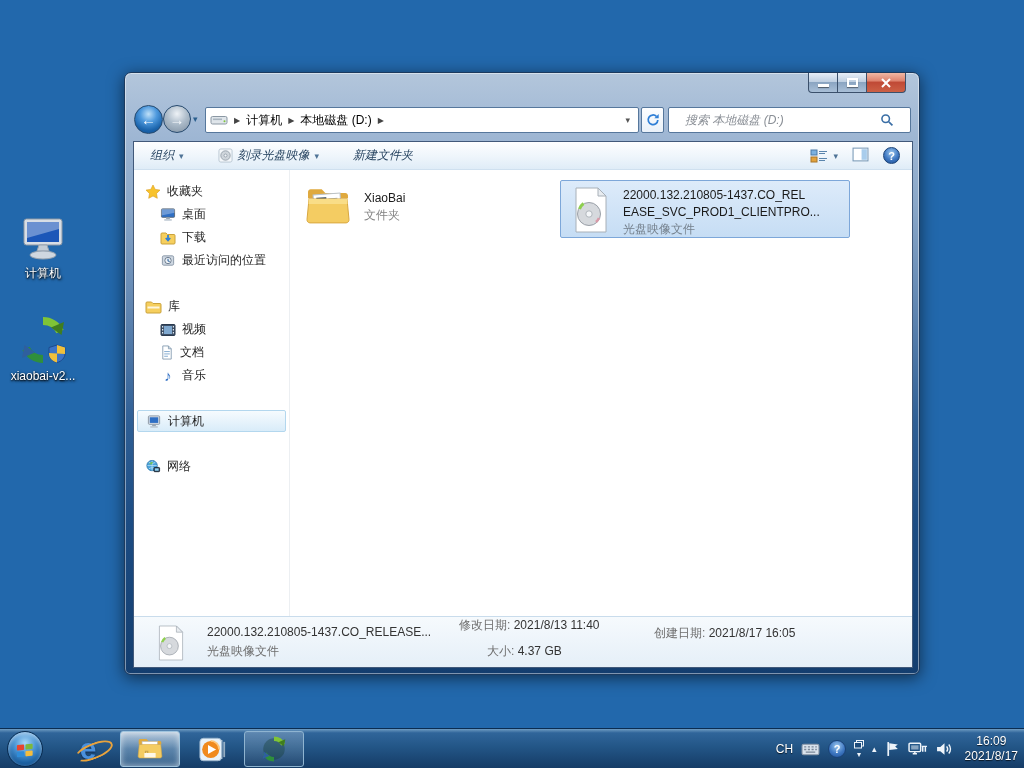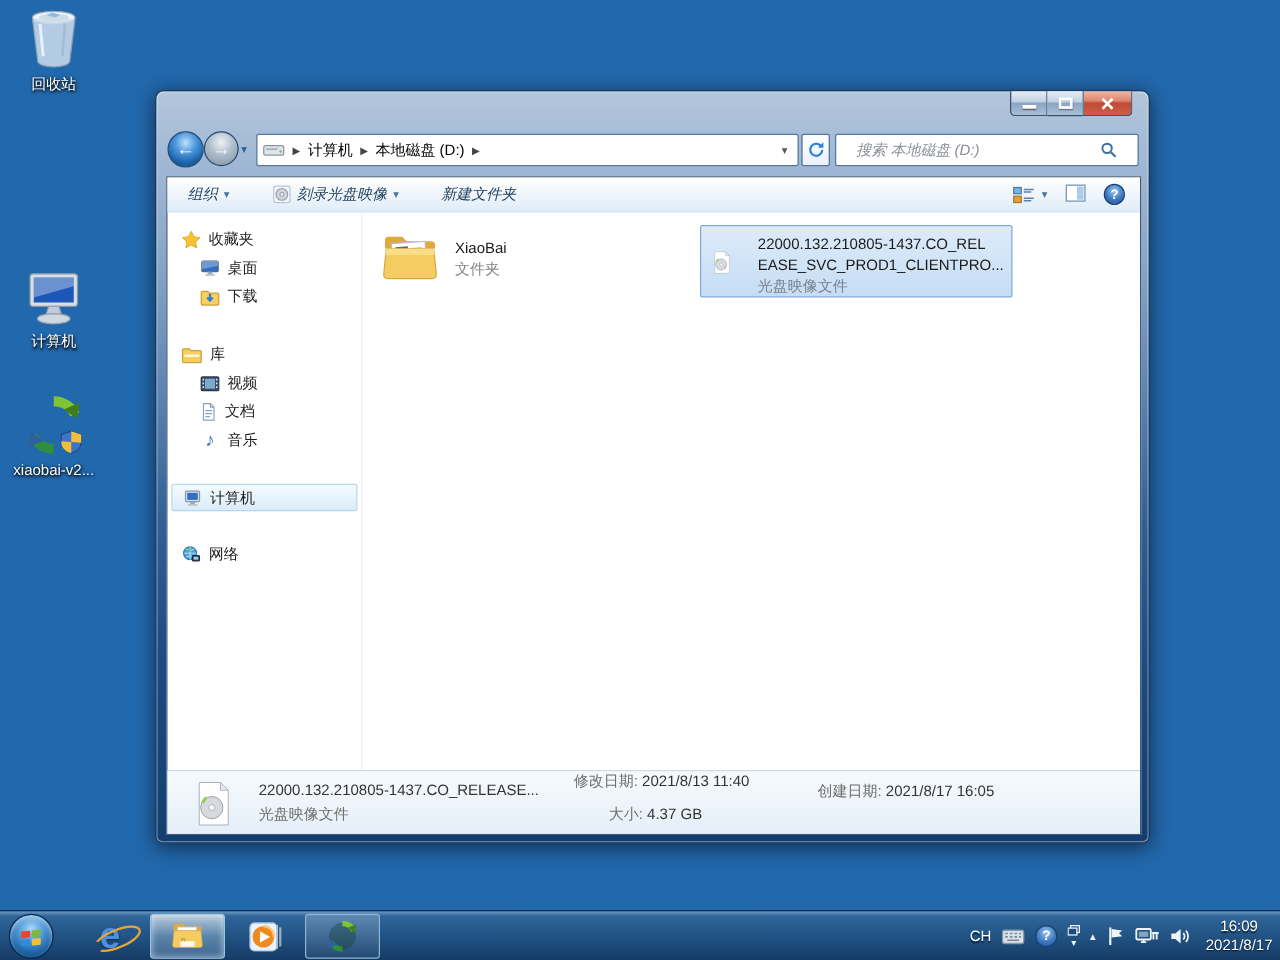--- a/index.html
+++ b/index.html
@@ -68,21 +68,21 @@
   .sidebar{ width:156px; border-right:1px solid #eceff2; padding-top:10px; }
   .sb-row{ height:23px; display:flex; align-items:center; gap:6px; color:#1e1e1e; cursor:default; }
   .sb-head{ padding-left:11px; }
   .sb-item{ padding-left:26px; }
   .sb-sel{ margin:0 3px 0 3px; padding-left:8px; background:linear-gradient(#f6fbfe,#d9ecf9); border:1px solid #b3d7ee; border-radius:2px; height:22px; }
   .sb-gap{ height:23px; }
   .files{ flex:1; position:relative; }
   .tile{ position:absolute; display:flex; gap:12px; }
   .tile .nm{ color:#1a1a1a; line-height:17px; }
   .tile .tp{ color:#838383; line-height:17px; }
-  .tile-sel{ left:270px; top:10px; width:250px; height:58px; padding:6px 6px 6px 8px; gap:20px;
+  .tile-sel{ left:270px; top:10px; width:290px; height:58px; padding:6px 6px 6px 8px; gap:10px;
              background:linear-gradient(#ddebfa,#c6ddf4); border:1px solid #7da7d9; border-radius:2px; }
   .tile-sel .tp{ color:#75818d; }
 
   .details{ flex:0 0 51px; background:linear-gradient(#f6fafd,#e5eff8); border-top:1px solid #c9dcec; position:relative; }
   .details .nm{ position:absolute; left:73px; top:8px; color:#333; }
   .details .tp{ position:absolute; left:73px; top:26px; color:#6e6e6e; }
   .dlbl{ color:#6e6e6e; } .dval{ color:#333; }
   .d-mod{ position:absolute; left:325px; top:0; }
   .d-size{ position:absolute; left:353px; top:26px; }
   .d-cre{ position:absolute; left:520px; top:8px; }
@@ -100,31 +100,20 @@
   .tray .txt{ text-shadow:0 1px 1px rgba(0,0,0,.7); }
   .clock{ text-align:center; line-height:15px; margin-left:4px; text-shadow:0 1px 1px rgba(0,0,0,.7); }
   .tri{ font-size:8px; color:#eef4fa; }
   .restore-wrap{ display:flex; flex-direction:column; align-items:center; gap:1px; }
 </style>
 </head>
 <body>
 
 <div class="desktop">
 
-  <div class="dicon" style="top:6px;">
-    <svg class="ic" width="48" height="50" viewBox="0 0 48 50">
-      <ellipse cx="24" cy="8" rx="17" ry="5" fill="#eef3f8" stroke="#93a6b8"></ellipse>
-      <path d="M7 9l4.2 34c.2 2.4 5.4 4.5 12.8 4.5s12.6-2.1 12.8-4.5L41 9" fill="rgba(205,221,236,.85)" stroke="#8ba0b3"></path>
-      <path d="M13 13l2.6 26" stroke="#ffffff" stroke-width="2.4" opacity=".7" fill="none"></path>
-      <path d="M33 13l-2.2 26" stroke="#9fb4c6" stroke-width="2" opacity=".7" fill="none"></path>
-      <ellipse cx="24" cy="8" rx="12" ry="3" fill="#cfdce8"></ellipse>
-      <path d="M18 6l5-2 6 2-4 2z" fill="#7db8e8" opacity=".9"></path>
-    </svg>
-    <div class="lbl">回收站</div>
-  </div>
 
 
   <div class="dicon" style="top:214px;">
     <svg class="ic" width="50" height="48" viewBox="0 0 50 48">
       <rect x="6" y="5" width="38" height="26" rx="2.5" fill="#d8dee5" stroke="#8b97a5"></rect>
       <rect x="9" y="8" width="32" height="20" fill="#1c57b8"></rect>
       <path d="M9 8h32v7L9 24z" fill="rgba(255,255,255,.35)"></path>
       <path d="M21 31h8l2 6H19z" fill="#c3ccd6" stroke="#97a3b0"></path>
       <ellipse cx="25" cy="41" rx="13" ry="4" fill="#cfd7e0" stroke="#97a3b0"></ellipse>
     </svg>
@@ -257,20 +246,28 @@
             </svg>
             <span>桌面</span>
           </div>
           <div class="sb-row sb-item">
             <svg width="16" height="14" viewBox="0 0 16 14">
               <path d="M1 3c0-.6.4-1 1-1h4l1.5 1.5H14c.6 0 1 .4 1 1V12c0 .6-.4 1-1 1H2c-.6 0-1-.4-1-1z" fill="#f6cf5e" stroke="#caa23d"></path>
               <path d="M8 4v5M5.8 7L8 9.5 10.2 7" stroke="#2f7fd6" stroke-width="1.8" fill="none"></path>
             </svg>
             <span>下载</span>
           </div>
+          <div class="sb-row sb-item">
+            <svg width="16" height="15" viewBox="0 0 16 16">
+              <rect x="2" y="3" width="12" height="10" rx="1.5" fill="#cfd8e2" stroke="#8a97a8"></rect>
+              <circle cx="8" cy="8" r="3.4" fill="#eef2f6" stroke="#6a7a8c"></circle>
+              <path d="M8 6v2.3l1.7 1" stroke="#3a6ea5" stroke-width="1.2" fill="none"></path>
+            </svg>
+            <span>最近访问的位置</span>
+          </div>
 
           <div class="sb-gap"></div>
 
           <div class="sb-row sb-head">
             <svg width="17" height="14" viewBox="0 0 17 14">
               <path d="M1 3c0-.6.4-1 1-1h4.5L8 3.5h7c.6 0 1 .4 1 1V12c0 .6-.4 1-1 1H2c-.6 0-1-.4-1-1z" fill="#f6cf5e" stroke="#caa23d"></path>
               <path d="M2.5 6.5h12v2h-12z" fill="#fff" opacity=".8"></path>
             </svg>
             <span>库</span>
           </div>

